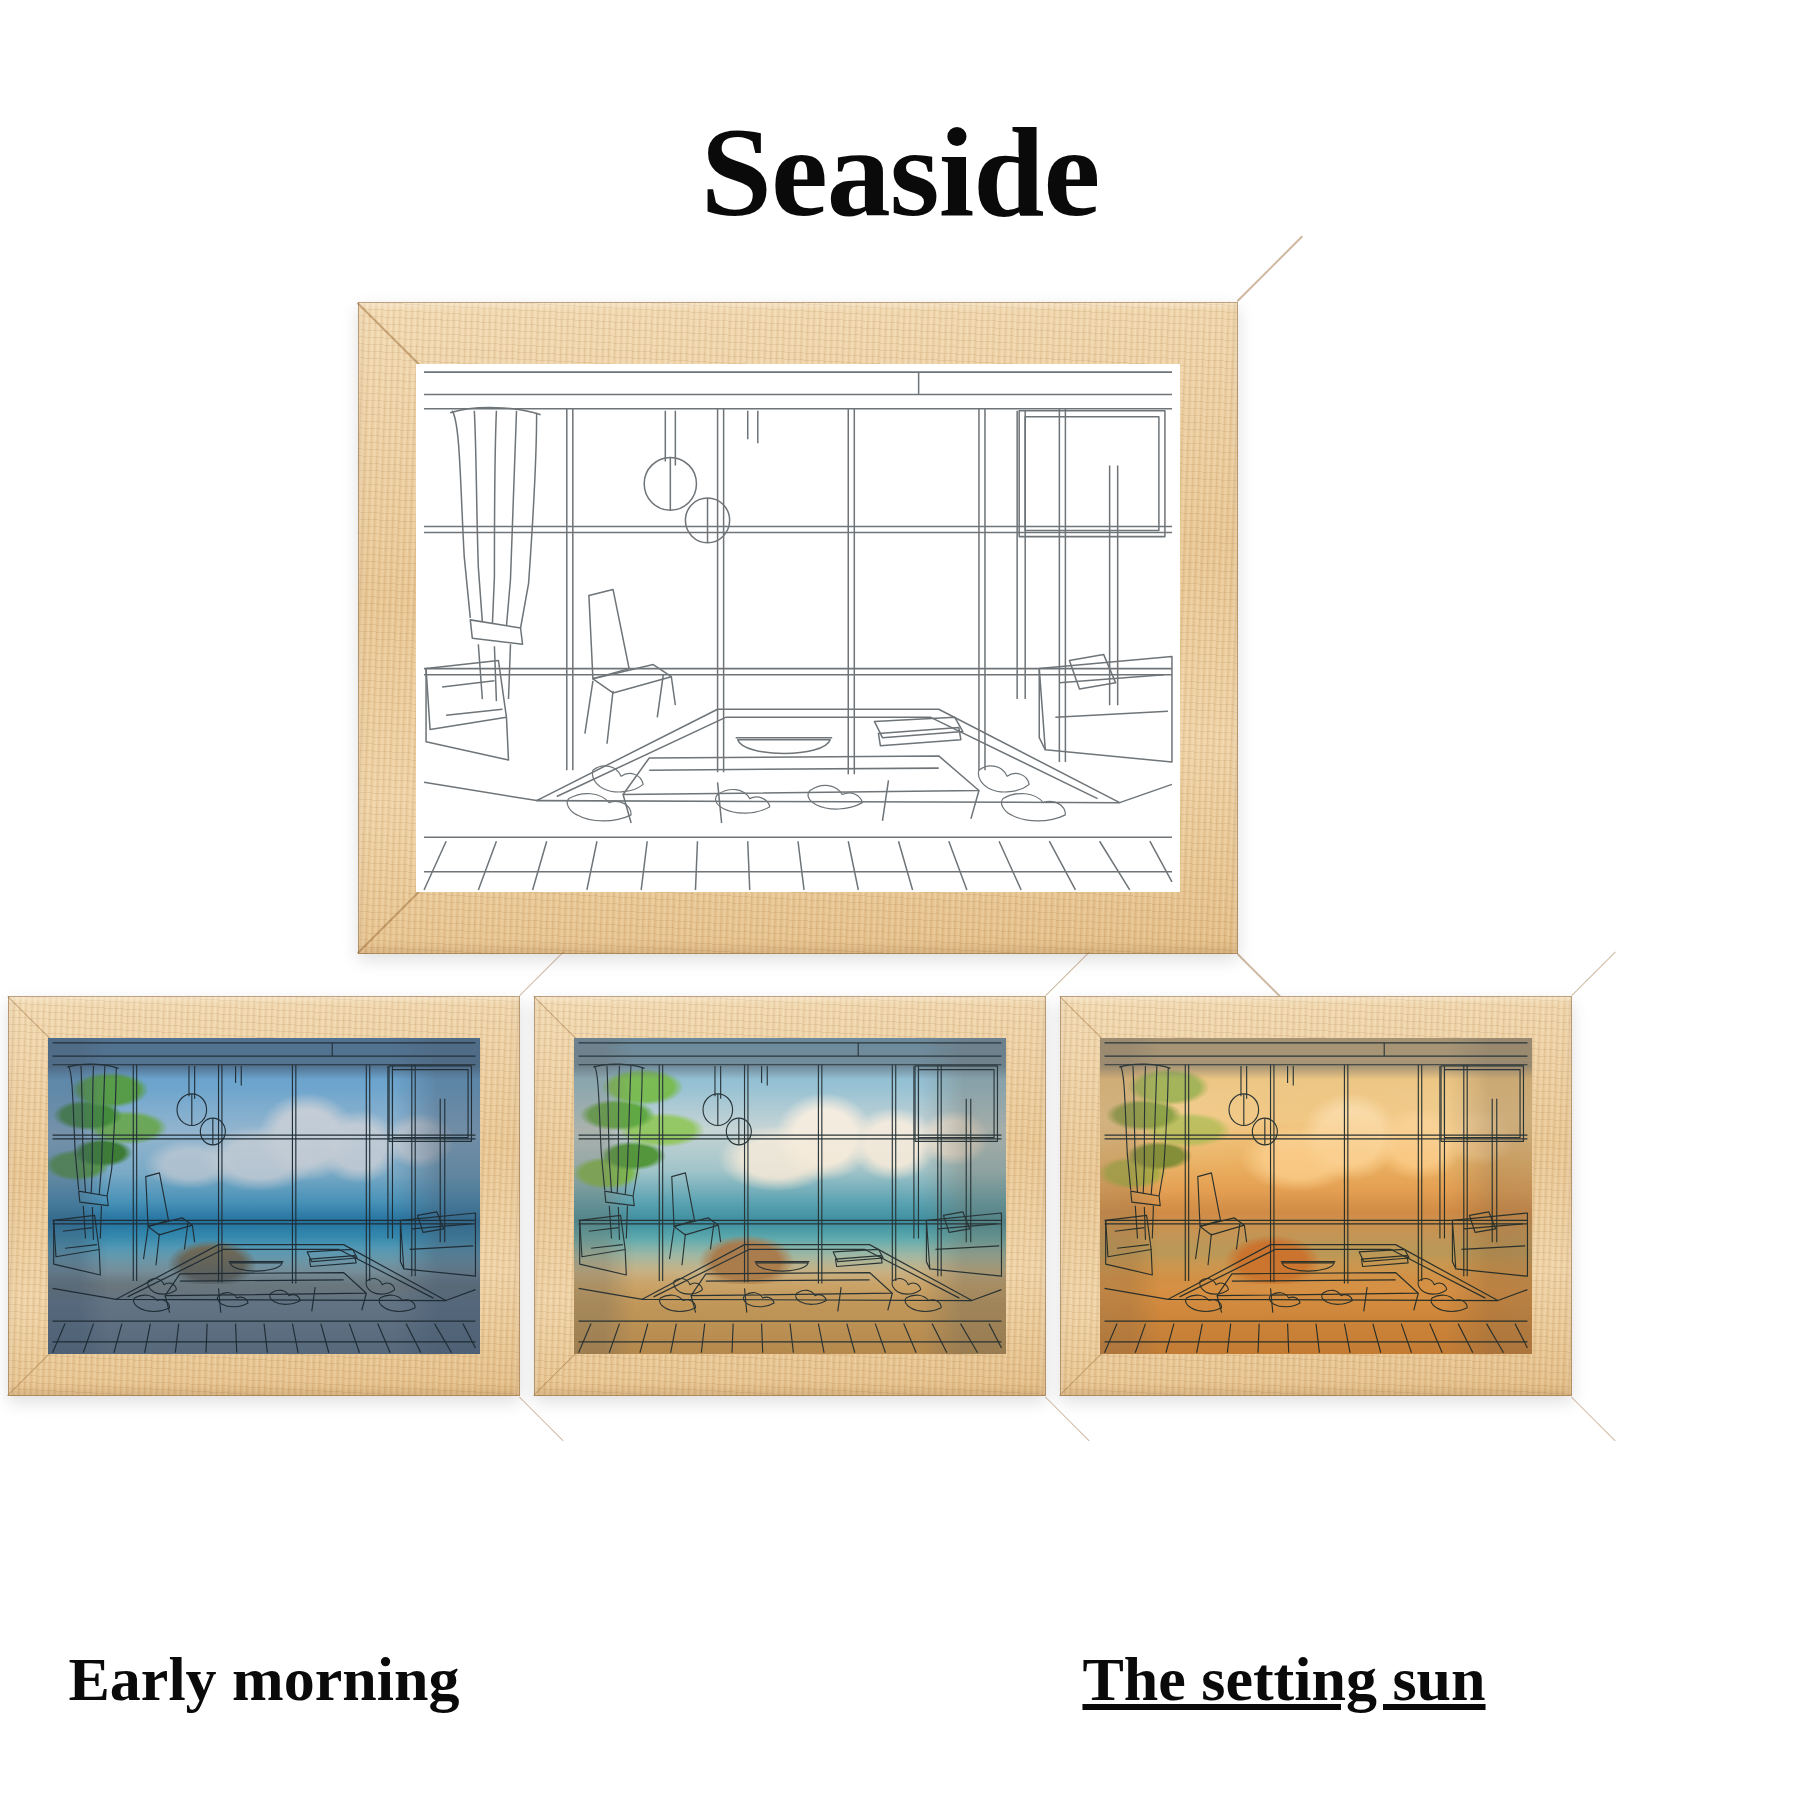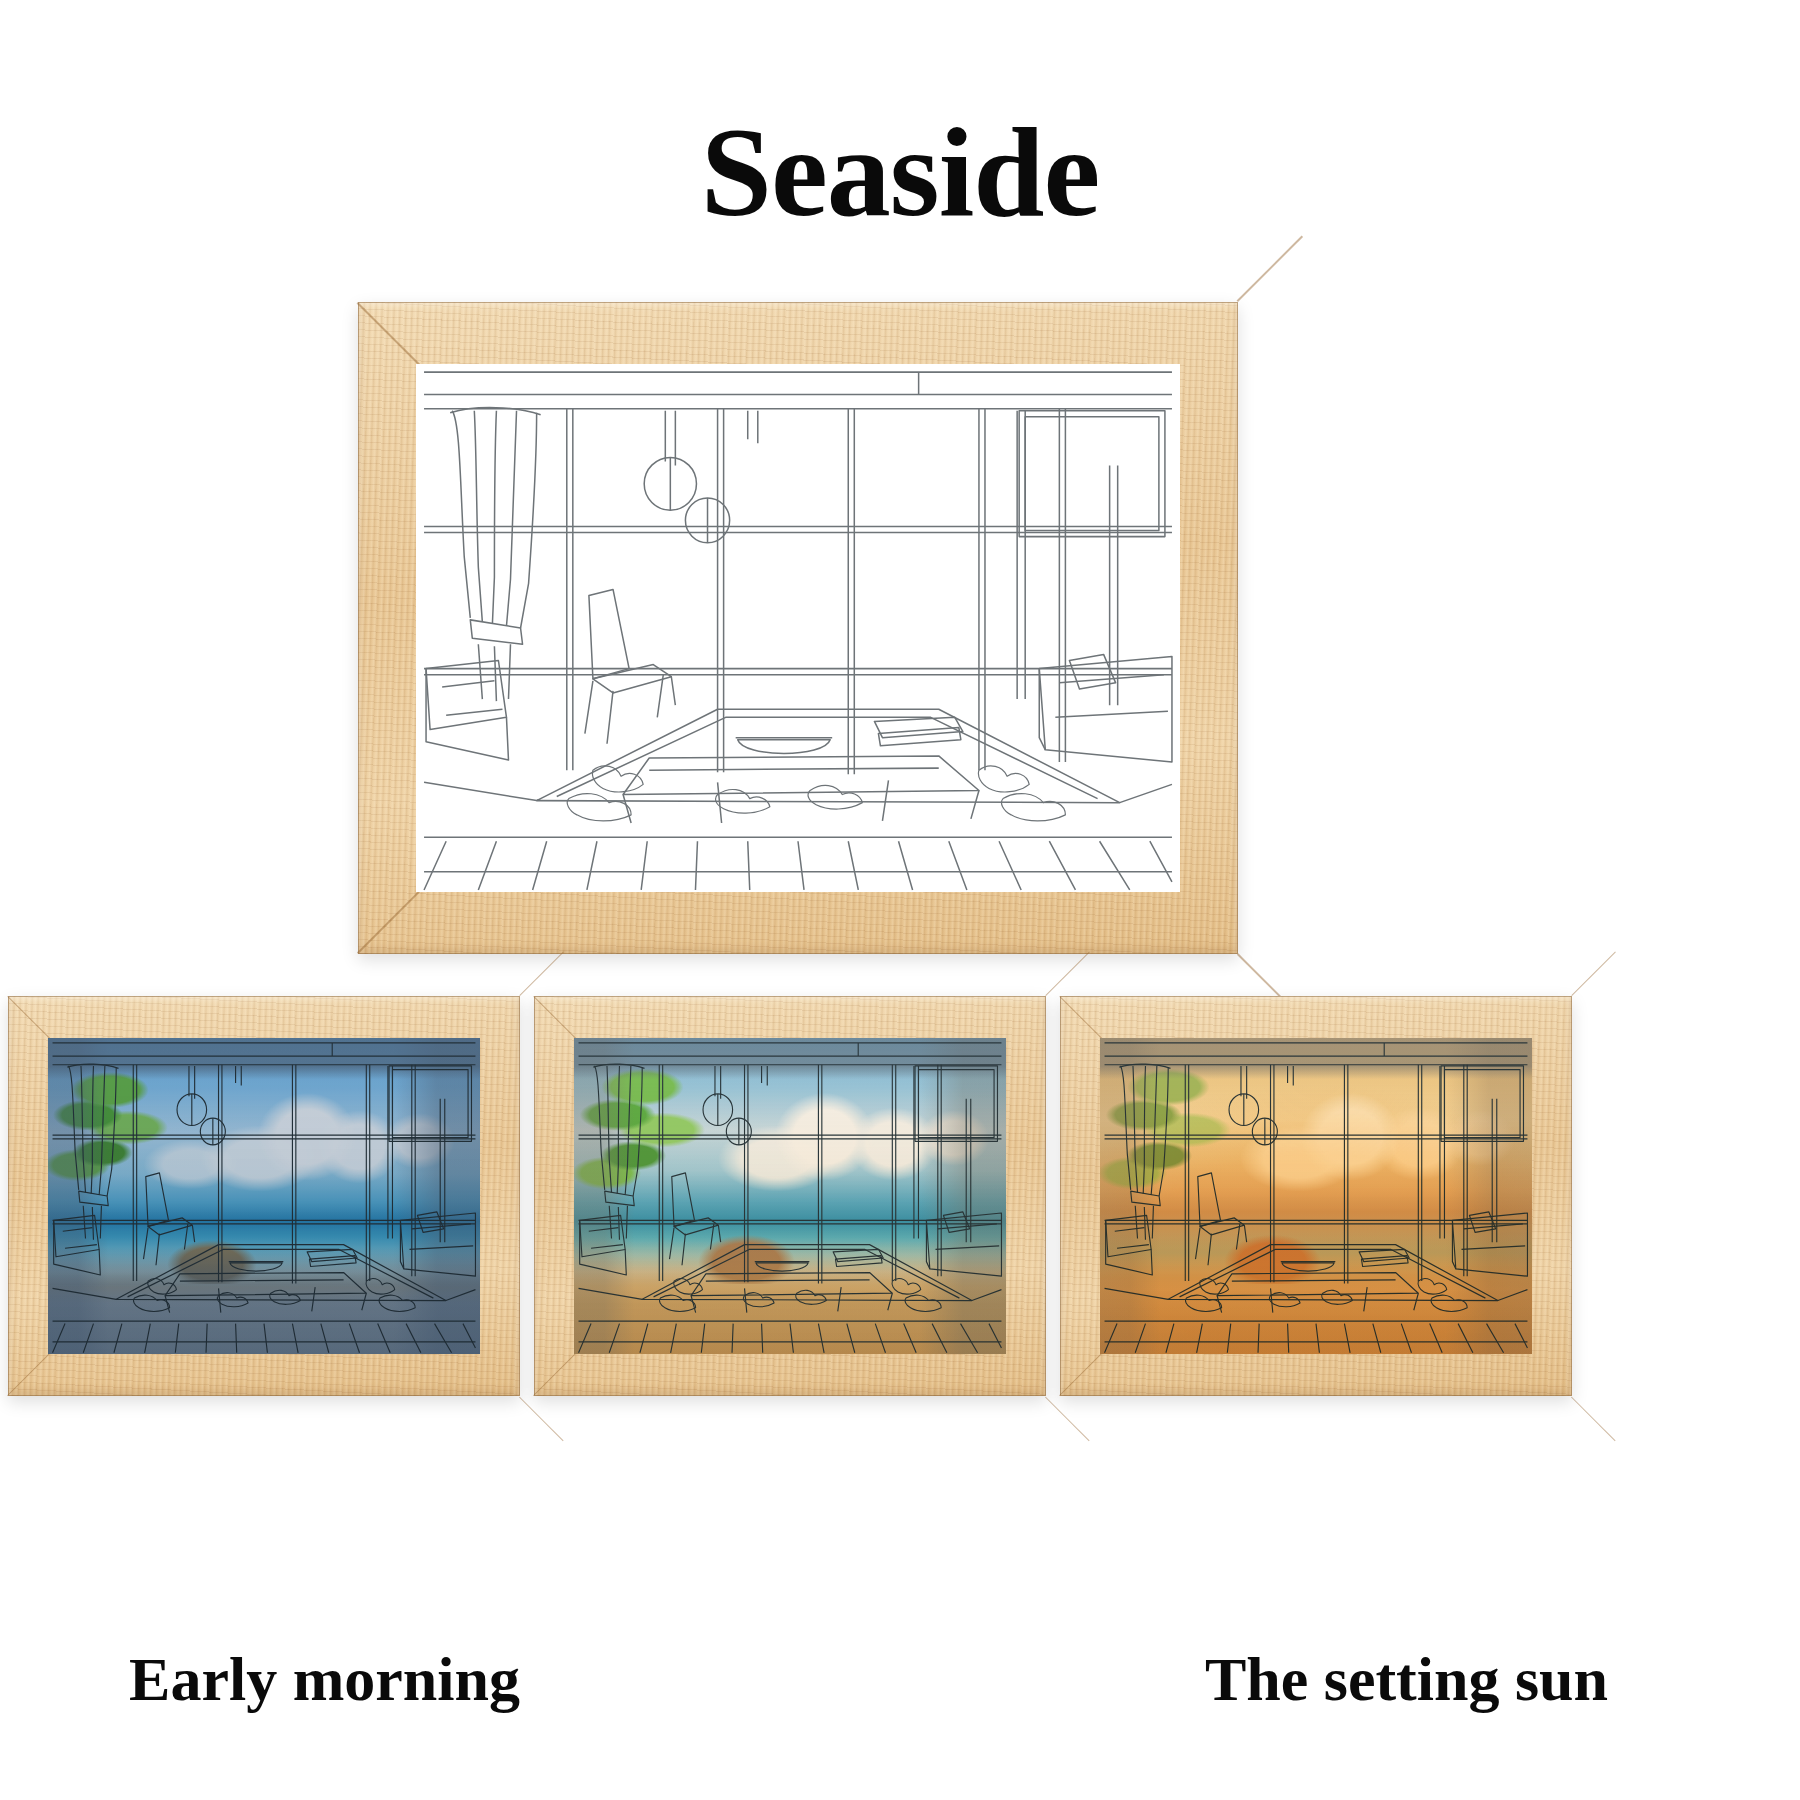--- a/index.html
+++ b/index.html
@@ -189,21 +189,21 @@
   .interior-haze.sunset{
     background:
       linear-gradient(180deg, rgba(118,122,126,.55) 0 9%, rgba(118,122,126,0) 13%),
       linear-gradient(90deg, rgba(150,132,108,.32) 0 7%, rgba(150,132,108,0) 14%),
       linear-gradient(270deg, rgba(146,128,104,.36) 0 10%, rgba(146,128,104,0) 20%),
       linear-gradient(0deg, rgba(214,152,74,.52) 0 24%, rgba(214,152,74,0) 38%);
   }
 
   
   .caption{
-    position:absolute; text-align:right; font-size:62px; font-weight:700;
+    position:absolute; text-align:center; font-size:62px; font-weight:700;
     font-family:"Liberation Serif", serif; color:#0a0a0a; line-height:1;
     white-space:nowrap;
   }
 </style>
 </head>
 <body>
 
 <div id="page">
 
   <div class="title">Seaside</div>
@@ -368,21 +368,21 @@
       <div class="interior-haze sunset"></div>
       <div class="art">
         <svg viewBox="0 0 760 520" preserveAspectRatio="none" aria-hidden="true">
           <use href="#roomlines"></use>
         </svg>
       </div>
       <div class="tint-sunset" style="mix-blend-mode:multiply;"></div>
     </div>
     <div class="outer-shadow"></div>
   </div>
-  <div class="caption" style="left:1096px; top:1648px; width:512px;">The setting sun</div>
+  <div class="caption" style="left:1028px; top:1648px; width:512px;text-decoration:underline;">The setting sun</div>
 
 </div>
 
 <svg width="0" height="0" style="position:absolute" aria-hidden="true">
   <defs>
     <g id="roomlines" fill="none" stroke="#2b3a42" stroke-width="2" stroke-linejoin="round">
       <path d="M8 8 H752 M8 30 H500 M500 8 V30 M500 30 H752 M8 44 H752"></path>
       <path d="M150 44 V400 M156 44 V400 M300 44 V402 M306 44 V402 M430 44 V404 M436 44 V404 M560 44 V400 M566 44 V400 M640 44 V392 M646 44 V392"></path>
       <path d="M8 160 H752 M8 166 H752"></path>
       <path d="M8 300 H752 M8 306 H752"></path>

